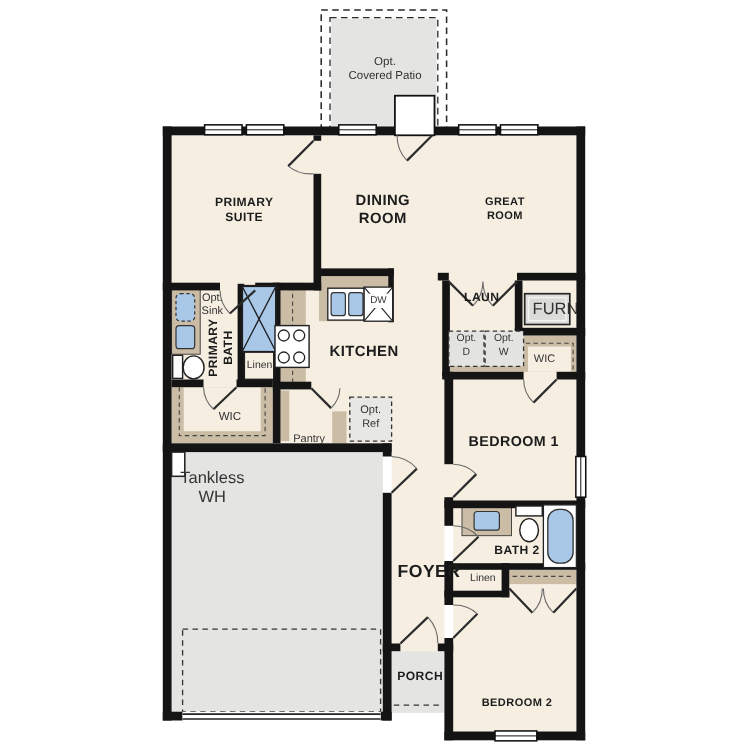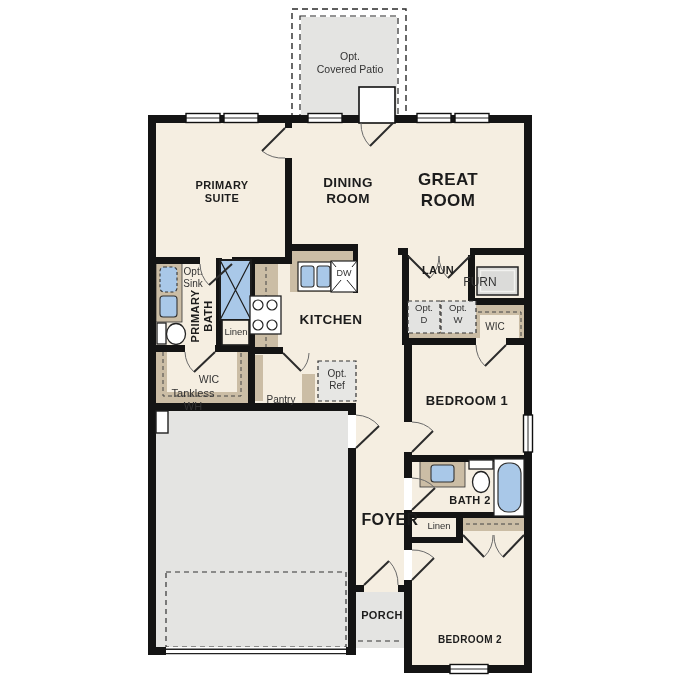--- a/index.html
+++ b/index.html
@@ -215,41 +215,41 @@
     </g>
   </g>
 </svg>
 
 <div class="lbl sm" style="left:350px;top:63px;font-size:10.5px">Opt.
 Covered Patio</div>
 <div class="lbl b" style="left:222px;top:192px;font-size:11px">PRIMARY
 SUITE</div>
 <div class="lbl b" style="left:348px;top:191px;font-size:13.5px">DINING
 ROOM</div>
-<div class="lbl b" style="left:448px;top:191px;font-size:17px">GREAT
+<div class="lbl b" style="left:459px;top:191px;font-size:10px">GREAT
 ROOM</div>
 <div class="lbl b" style="left:438px;top:271px;font-size:11px">LAUN</div>
-<div class="lbl sm" style="left:480px;top:282px;font-size:12px">FURN</div>
+<div class="lbl sm" style="left:505px;top:282px;font-size:15px">FURN</div>
 <div class="lbl sm" style="left:424px;top:314px;font-size:9.5px">Opt.
 D</div>
 <div class="lbl sm" style="left:458px;top:314px;font-size:9.5px">Opt.
 W</div>
 <div class="lbl sm" style="left:495px;top:327px;font-size:10px">WIC</div>
 <div class="lbl sm" style="left:193px;top:278px;font-size:10px">Opt.
 Sink</div>
 <div class="lbl b rot" style="left:202px;top:316px;font-size:11px">PRIMARY
 BATH</div>
 <div class="lbl sm" style="left:236px;top:332px;font-size:9.5px">Linen</div>
 <div class="lbl b" style="left:331px;top:320px;font-size:13.5px">KITCHEN</div>
 <div class="lbl sm" style="left:209px;top:379px;font-size:10.5px">WIC</div>
 <div class="lbl sm" style="left:281px;top:400px;font-size:10px">Pantry</div>
 <div class="lbl sm" style="left:337px;top:380px;font-size:10px">Opt.
 Ref</div>
 <div class="lbl b" style="left:467px;top:401px;font-size:13px">BEDROOM 1</div>
-<div class="lbl sm" style="left:193px;top:400px;font-size:11px">Tankless
+<div class="lbl sm" style="left:193px;top:444px;font-size:15px">Tankless
 WH</div>
 <div class="lbl b" style="left:390px;top:520px;font-size:16px">FOYER</div>
 <div class="lbl b" style="left:470px;top:501px;font-size:11px">BATH 2</div>
 <div class="lbl sm" style="left:439px;top:526px;font-size:9.5px">Linen</div>
 <div class="lbl b" style="left:382px;top:616px;font-size:11px">PORCH</div>
 <div class="lbl b" style="left:470px;top:640px;font-size:10px">BEDROOM 2</div>
 <div class="lbl sm" style="left:344px;top:273px;font-size:9px">DW</div>
 
 </div>
 

